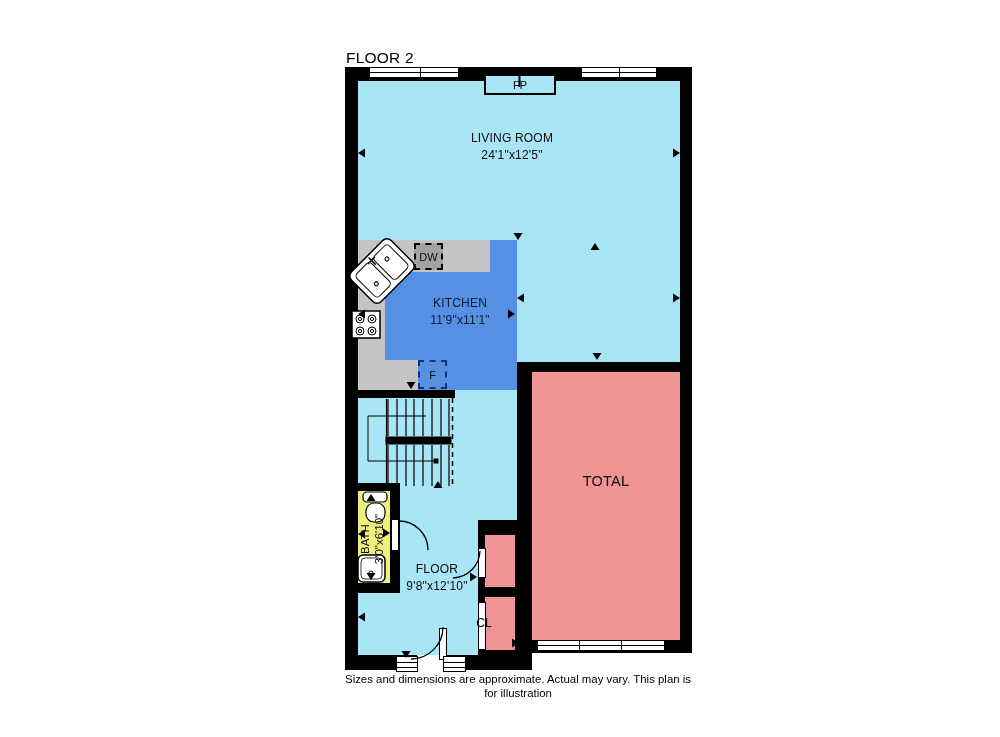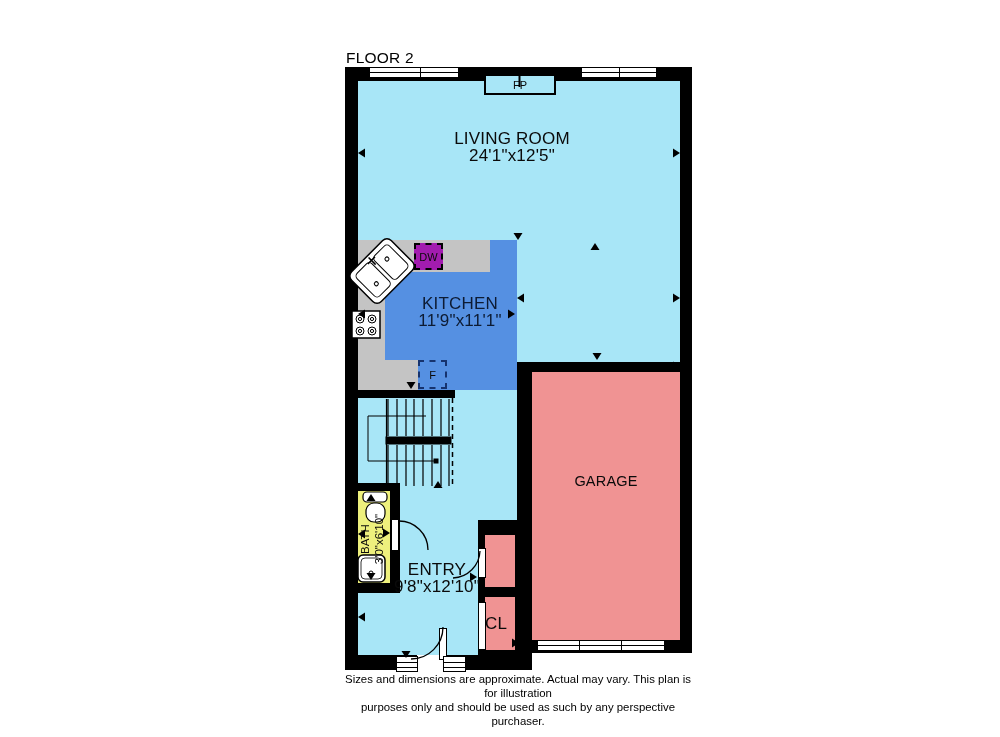--- a/index.html
+++ b/index.html
@@ -7,21 +7,21 @@
           font-family:Liberation Sans, sans-serif;color:#000;}
   .abs{position:absolute;}
   
   .wall{background:#000;}
   .room{background:#a8e6f7;}
   .pink{background:#f09393;}
   .yellow{background:#eef07d;}
   .gray{background:#c4c4c4;}
   .white{background:#fff;}
   .hdr{position:absolute;top:49px;font-size:15.5px;color:#000;letter-spacing:.2px;}
-  .lbl{position:absolute;text-align:center;color:#0a0a0a;font-size:17px;line-height:17px;letter-spacing:.2px;}
+  .lbl{position:absolute;text-align:center;color:#0a0a0a;font-size:12px;line-height:17px;letter-spacing:.2px;}
   .fixture-box{position:absolute;display:flex;align-items:center;justify-content:center;
                font-size:11px;color:#0a0a0a;box-sizing:border-box;}
   .window{position:absolute;background:#fff;border:1px solid #000;box-sizing:border-box;}
   .win-h{position:absolute;left:0;right:0;top:45%;height:1px;background:#000;}
   .win-v{position:absolute;top:0;bottom:0;width:1px;background:#000;}
   .steps{position:absolute;background:#fff;border:1px solid #000;box-sizing:border-box;}
   .step-line{position:absolute;left:0;right:0;height:1px;background:#000;}
   .jamb{position:absolute;background:#fff;border:1px solid #000;box-sizing:border-box;}
   .disclaimer{position:absolute;left:338px;top:672px;width:360px;text-align:center;
               font-size:11.4px;line-height:14px;color:#000;}
@@ -65,21 +65,21 @@
   </div>
   <div class="window" style="left:581px;top:67px;width:76px;height:11px;">
     <div class="win-h"></div>
       <div class="win-v" style="left:37px;"></div>
   </div>
 
   <div class="fixture-box" style="left:484px;top:74px;width:72px;height:21px;background:#a8e6f7;border:2px solid #000;justify-content:center;">
     <span>FP</span>
   </div>
 
-  <div class="fixture-box" style="left:414px;top:243px;width:29px;height:27px;background:#a21caf;border:2px dashed #000;">
+  <div class="fixture-box" style="left:414px;top:243px;width:29px;height:27px;background:#a3a3a3;border:2px dashed #000;">
     <span>DW</span>
   </div>
 
   <div class="fixture-box" style="left:418px;top:360px;width:29px;height:29px;background:#5590e2;border:2px dashed #16336e;">
     <span>F</span>
   </div>
 
   <div class="jamb" style="left:391px;top:519px;width:8px;height:32px;"></div>
   <div class="jamb" style="left:478px;top:548px;width:8px;height:30px;"></div>
   <div class="jamb" style="left:478px;top:602px;width:8px;height:48px;"></div>
@@ -177,32 +177,31 @@
 
   <div class="lbl" style="left:432px;top:130px;width:160px;">
     <div>LIVING ROOM</div>
     <div>24'1"x12'5"</div>
   </div>
   <div class="lbl" style="left:400px;top:295px;width:120px;color:#0d1b33;">
     <div>KITCHEN</div>
     <div>11'9"x11'1"</div>
   </div>
   <div class="lbl" style="left:526px;top:473px;width:160px;font-size:14.5px;">
-    <div>GARAGE</div>
+    <div>TOTAL</div>
   </div>
   <div class="lbl" style="left:377px;top:561px;width:120px;">
-    <div>ENTRY</div>
+    <div>FLOOR</div>
     <div>9'8"x12'10"</div>
   </div>
-  <div class="lbl" style="left:476px;top:615px;width:40px;">
+  <div class="lbl" style="left:464px;top:615px;width:40px;">
     <div>CL</div>
   </div>
   <div class="bath-label">
     <div>BATH</div>
     <div>3'0"x6'10"</div>
   </div>
 
   <div class="disclaimer">
     <div>Sizes and dimensions are approximate. Actual may vary. This plan is for illustration</div>
-    <div>purposes only and should be used as such by any perspective purchaser.</div>
   </div>
 
 </div>
 
 </body></html>

